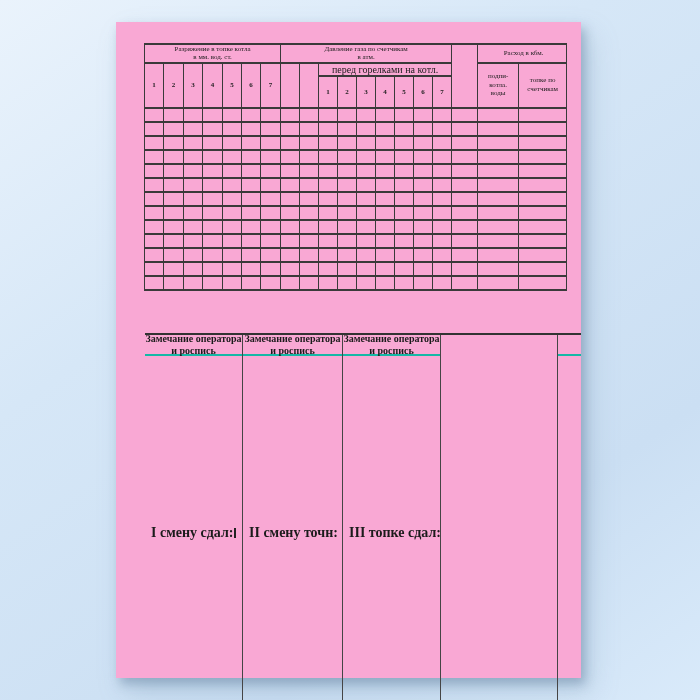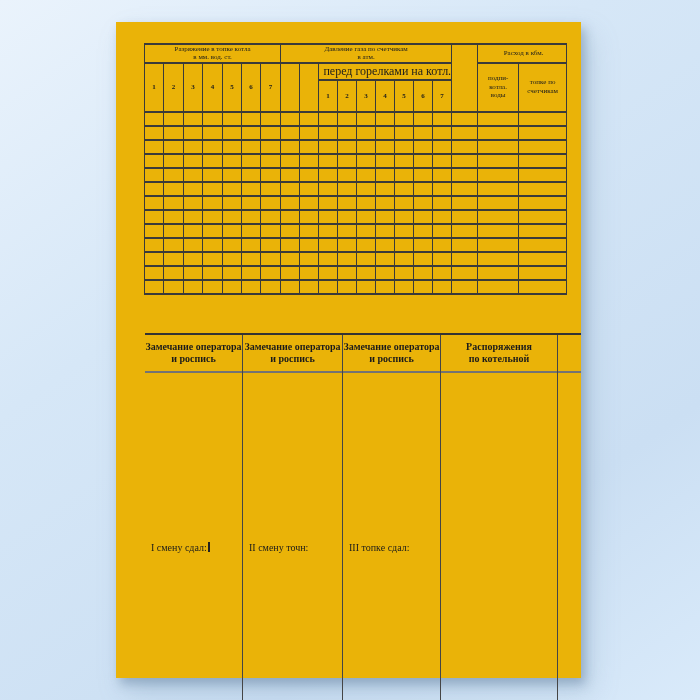--- a/index.html
+++ b/index.html
@@ -3,54 +3,54 @@
 <meta charset="utf-8">
 <style>
   html,body{margin:0;padding:0;}
   body{
     width:700px;height:700px;overflow:hidden;position:relative;
     background:linear-gradient(145deg,#eaf3fc 0%,#d6e7f7 35%,#cbdff3 75%,#d9eafa 100%);
     font-family:"Liberation Serif", serif;
   }
   .paper{
     position:absolute;left:116px;top:22px;width:465px;height:656px;
-    background:#eab308;
+    background:#f9a8d4;
     box-shadow:4px 6px 10px rgba(96,125,155,.45),10px 14px 26px rgba(120,150,180,.28);
   }
   
   table.log{
     position:absolute;left:28px;top:21px;width:422px;
     border-collapse:collapse;table-layout:fixed;
   }
   table.log td{
     border:solid #3a3a3a;border-width:2px 1px;
     padding:0;color:#1c1c1c;overflow:hidden;
   }
   tr.ha{height:17px} tr.hb{height:12px} tr.hcr{height:32px}
   tbody.grid tr{height:14px}
   .hc{font-size:7px;line-height:1.18;text-align:center;white-space:pre-line;}
   .hc.left{text-align:center;padding-left:3px;}
   td.num{font-size:7px;font-weight:bold;text-align:center;}
-  td.sub{font-size:12px;text-align:right;white-space:pre-line;}
+  td.sub{font-size:10px;text-align:center;white-space:pre-line;}
   td.wrap{font-size:7px;text-align:center;white-space:pre-line;line-height:1.25;}
   
   .remarks{
     position:absolute;left:29px;top:311px;width:436px;
     display:flex;border-top:2px solid #333;
   }
   .rcol{box-sizing:border-box;border-right:1px solid #454545;}
   .rcol:last-child{border-right:none;}
   .rhead{
-    box-sizing:border-box;height:38px;border-bottom:2px solid #737373;
+    box-sizing:border-box;height:21px;border-bottom:2px solid #14b8a6;
     display:flex;align-items:center;justify-content:center;
     text-align:center;font-weight:bold;font-size:10px;line-height:1.18;
     white-space:pre-line;color:#1b1b1b;
   }
   .rbody{height:287px;}
-  .note{margin:169px 0 0 6px;font-size:10px;color:#1b1b1b;white-space:nowrap;}
+  .note{margin:169px 0 0 6px;font-size:14px;color:#1b1b1b;white-space:nowrap;font-weight:bold;}
   .cursor{display:inline-block;width:2px;height:10px;background:#222;vertical-align:-1px;margin-left:1px;}
 </style>
 </head>
 <body>
 
 <div class="paper">
 
   <table class="log">
     <colgroup>
       <col style="width:19px">
@@ -402,22 +402,20 @@
       </div>
     </div>
     <div class="rcol" style="width:98px">
       <div class="rhead">Замечание оператора
 и роспись</div>
       <div class="rbody">
         <div class="note">III топке сдал:</div>
       </div>
     </div>
     <div class="rcol" style="width:117px">
-      <div class="rhead">Распоряжения
-по котельной</div>
       <div class="rbody"></div>
     </div>
     <div class="rcol" style="width:23px">
       <div class="rhead"></div>
       <div class="rbody"></div>
     </div>
   </div>
 
 </div>
 

